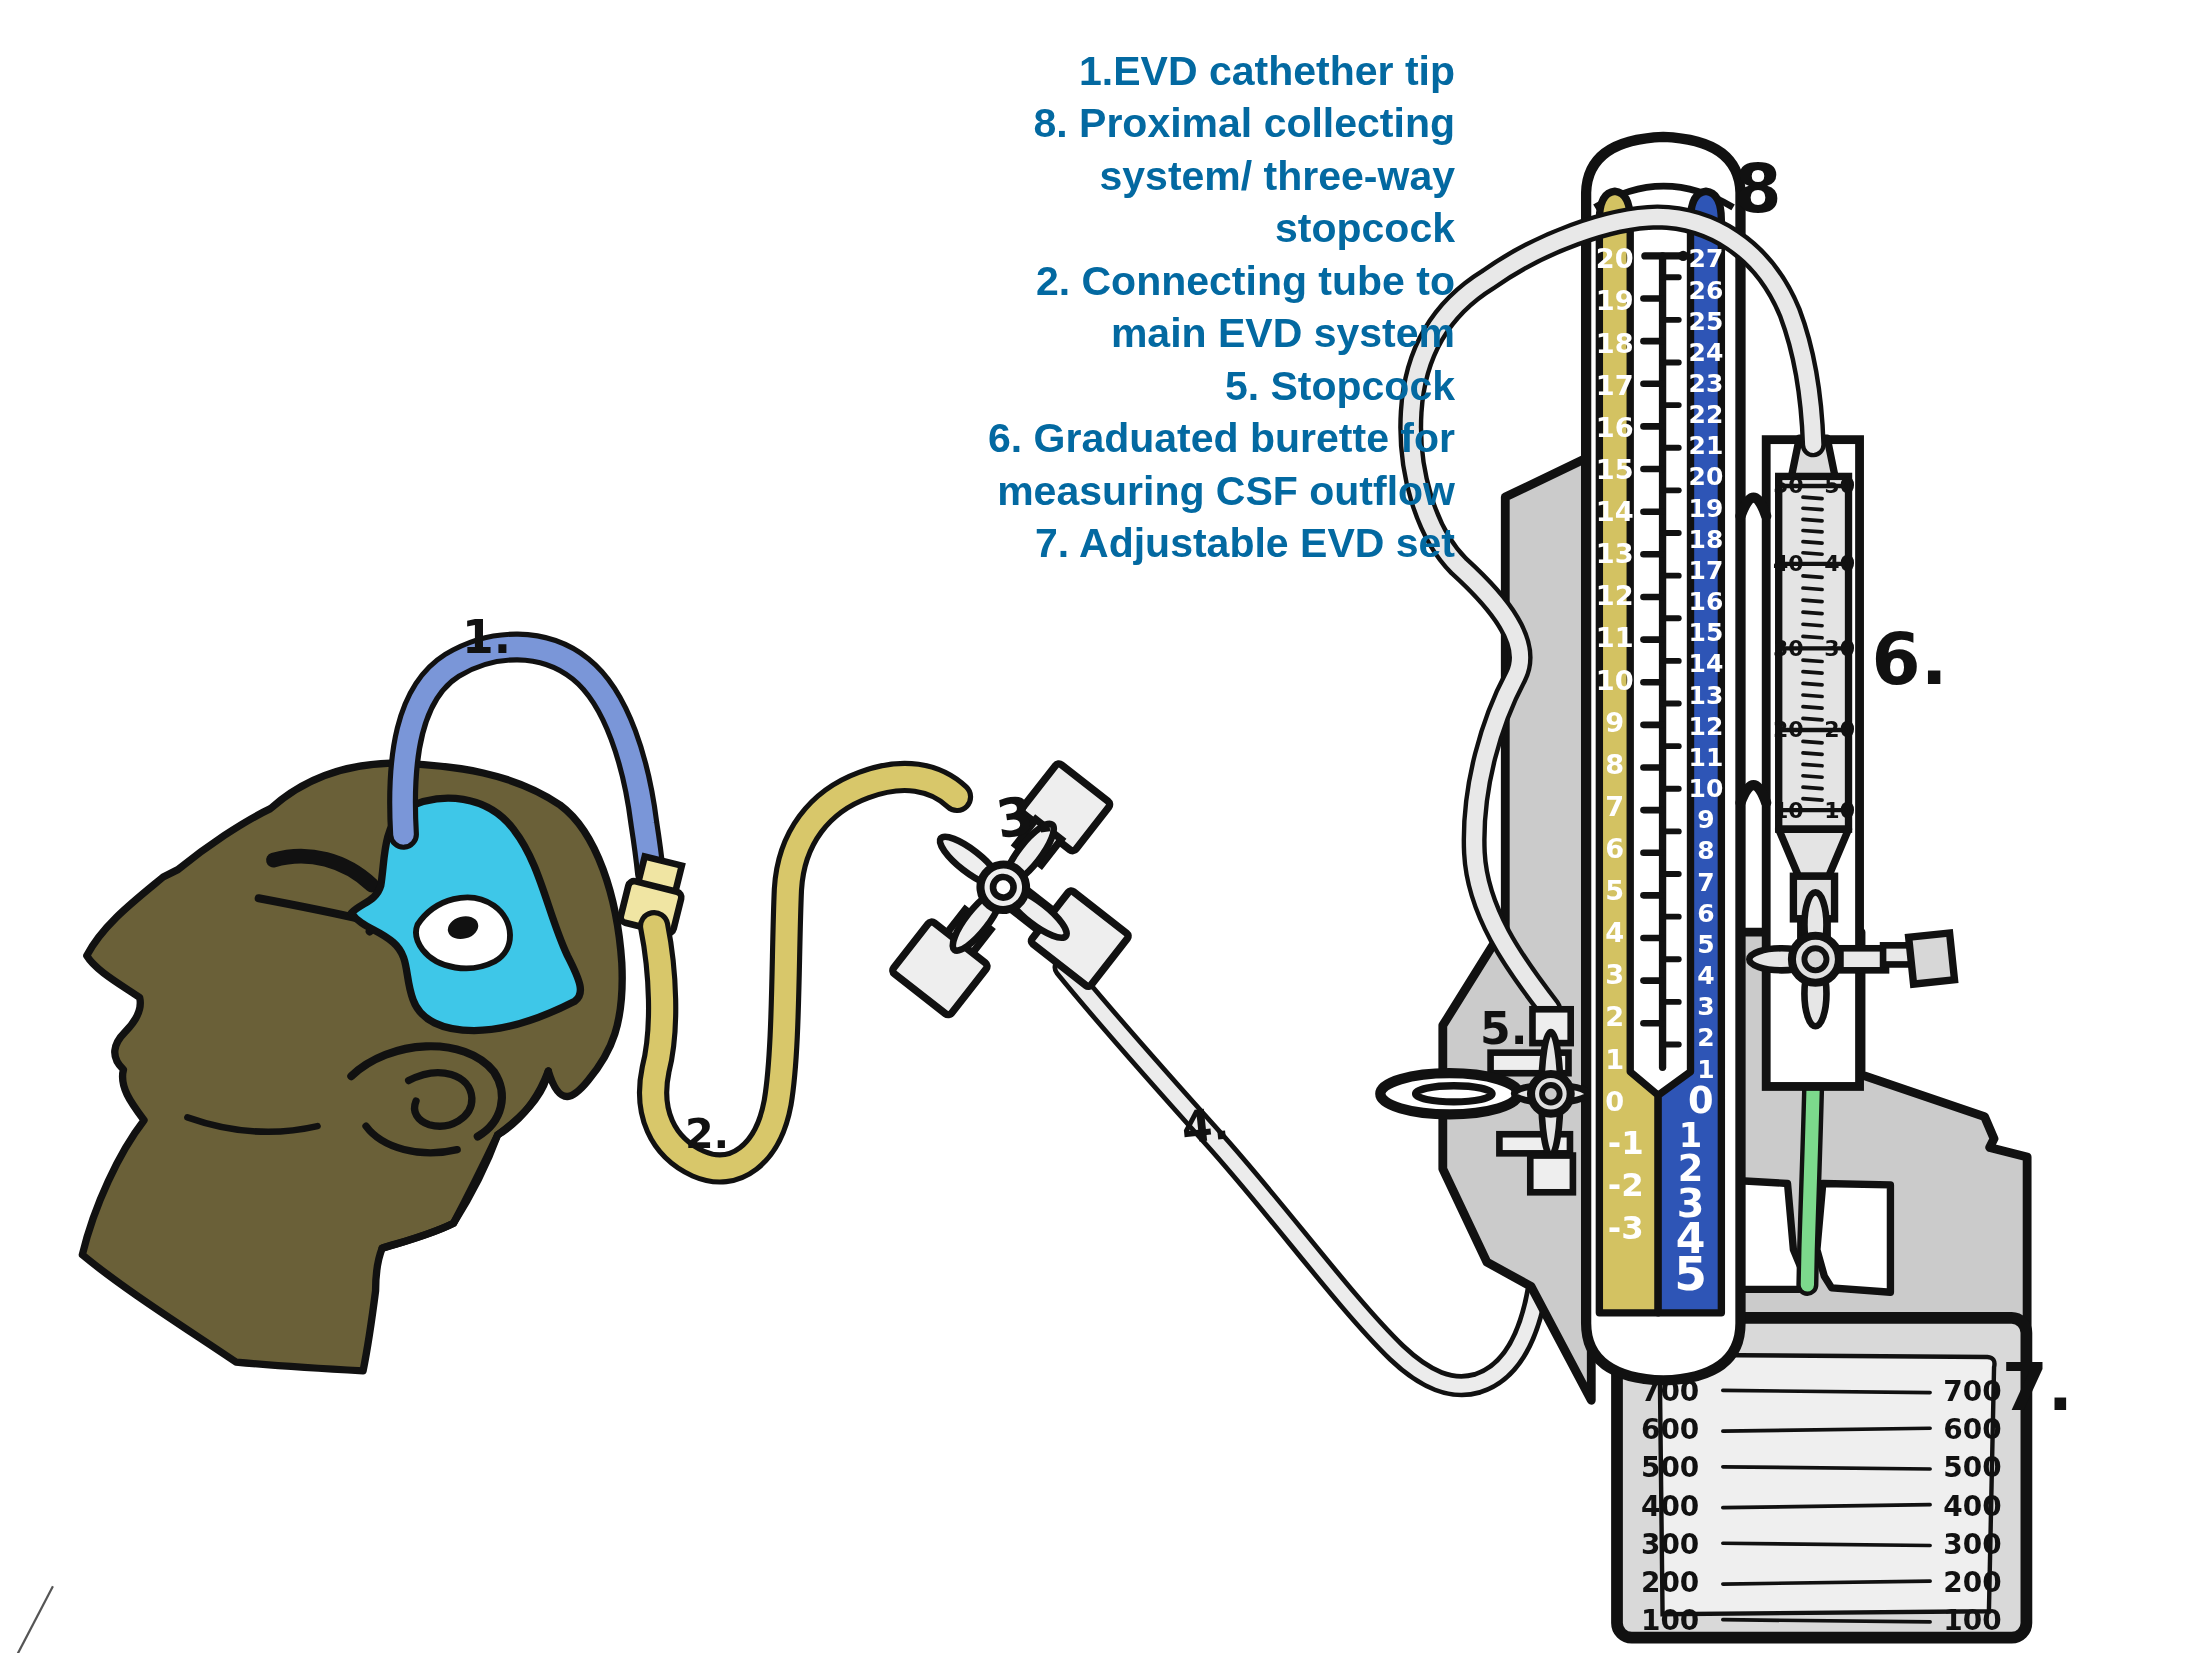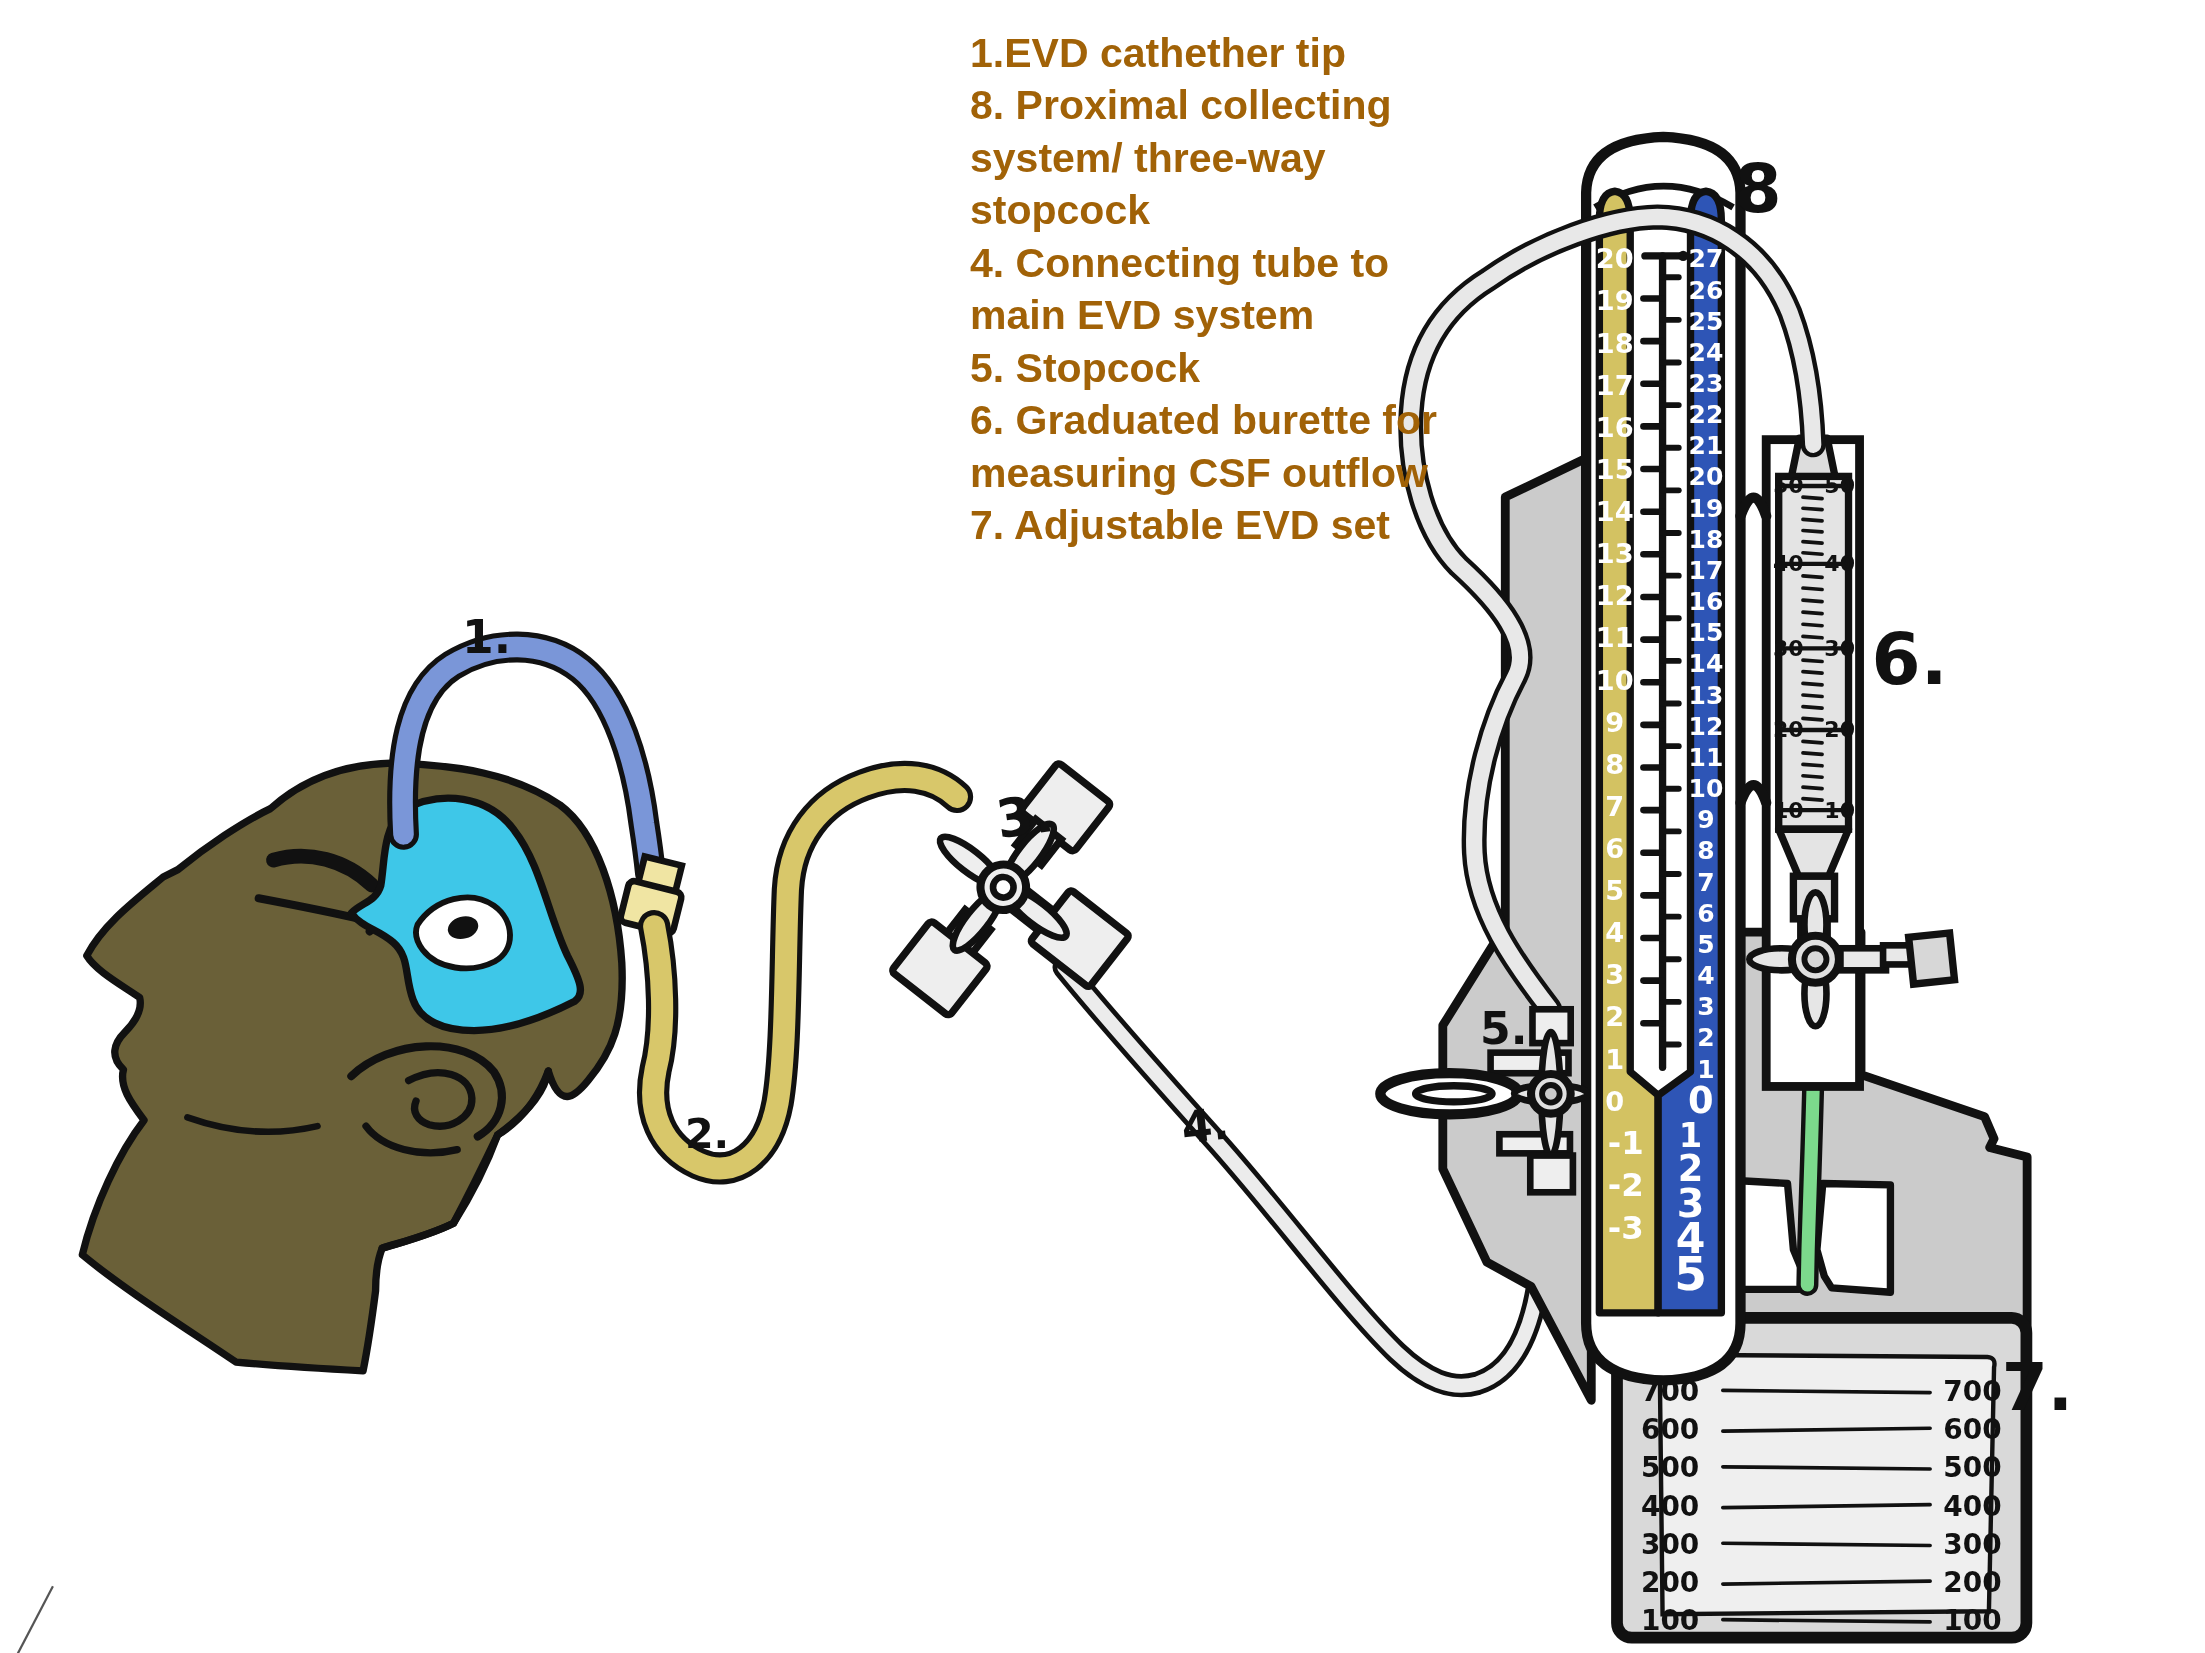--- a/index.html
+++ b/index.html
@@ -1,20 +1,20 @@
 <!DOCTYPE html>
 <html style="font-size:11.8px"><head>
 <meta charset="utf-8">
 <style>
   html,body{margin:0;padding:0;background:#ffffff;}
   .stage{position:relative;width:2205px;height:1654px;background:#fff;overflow:hidden;
          font-family:"Liberation Sans",sans-serif;}
   .stage svg{position:absolute;left:0;top:0;}
-  .legend{position:absolute;left:970px;top:27px;width:485px;text-align:left;
-          font:700 41px/1.28 "Liberation Sans",sans-serif;color:#a16207;letter-spacing:0px;}
+  .legend{position:absolute;left:970px;top:45px;width:485px;text-align:right;
+          font:700 41px/1.28 "Liberation Sans",sans-serif;color:#0369a1;letter-spacing:0px;}
   .legend .legend-line{display:block;}
   text{font-family:"DejaVu Sans",sans-serif;font-weight:700;}
   .hand{font-family:"DejaVu Sans",sans-serif;font-weight:700;fill:#111;}
 </style>
 </head>
 <body>
 
 <div class="stage">
 
 <svg width="2205" height="1654" viewBox="0 0 3000 2250">
@@ -344,20 +344,20 @@
     <text x="2046" y="1420" font-size="60" class="hand" text-anchor="middle">5.</text>
     <text x="2598" y="930" font-size="96" class="hand" text-anchor="middle">6.</text>
     <text x="2772" y="1918" font-size="90" class="hand" text-anchor="middle">7.</text>
     <text x="2392" y="288" font-size="92" class="hand" text-anchor="middle">8</text>
   </g>
 </svg>
 
 <div class="legend" id="legend">
       <div class="legend-line">1.EVD cathether tip</div>
       <div class="legend-line">8. Proximal collecting system/ three-way stopcock</div>
-      <div class="legend-line">4. Connecting tube to main EVD system</div>
+      <div class="legend-line">2. Connecting tube to main EVD system</div>
       <div class="legend-line">5. Stopcock</div>
       <div class="legend-line">6. Graduated burette for measuring CSF outflow</div>
       <div class="legend-line">7. Adjustable EVD set</div>
     </div>
 
 </div>
 
 
 </body></html>

